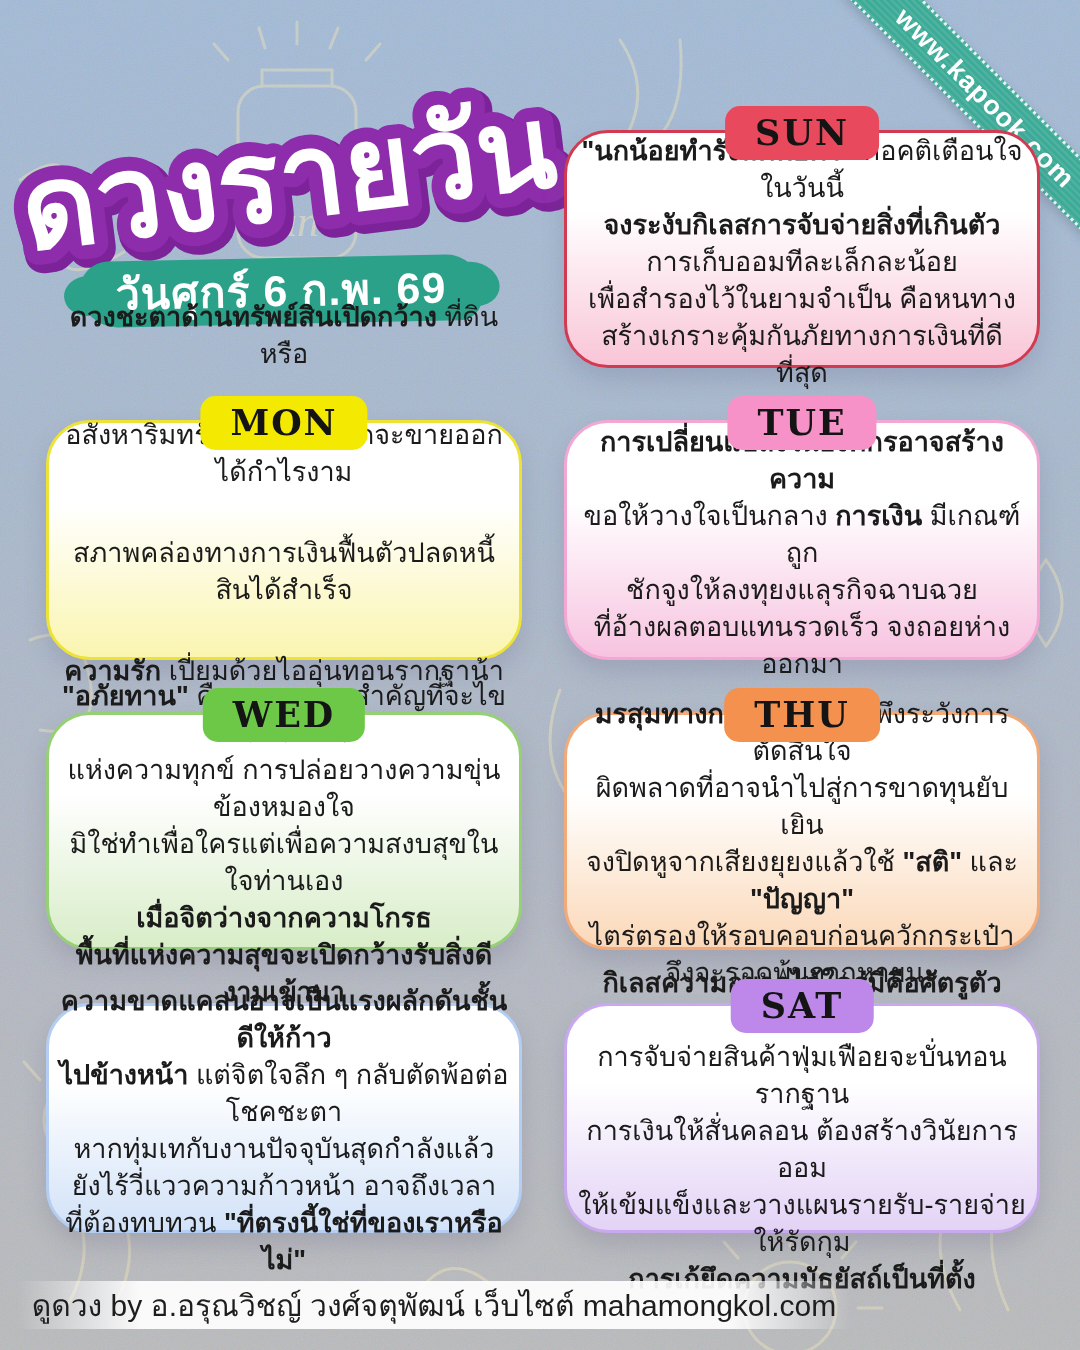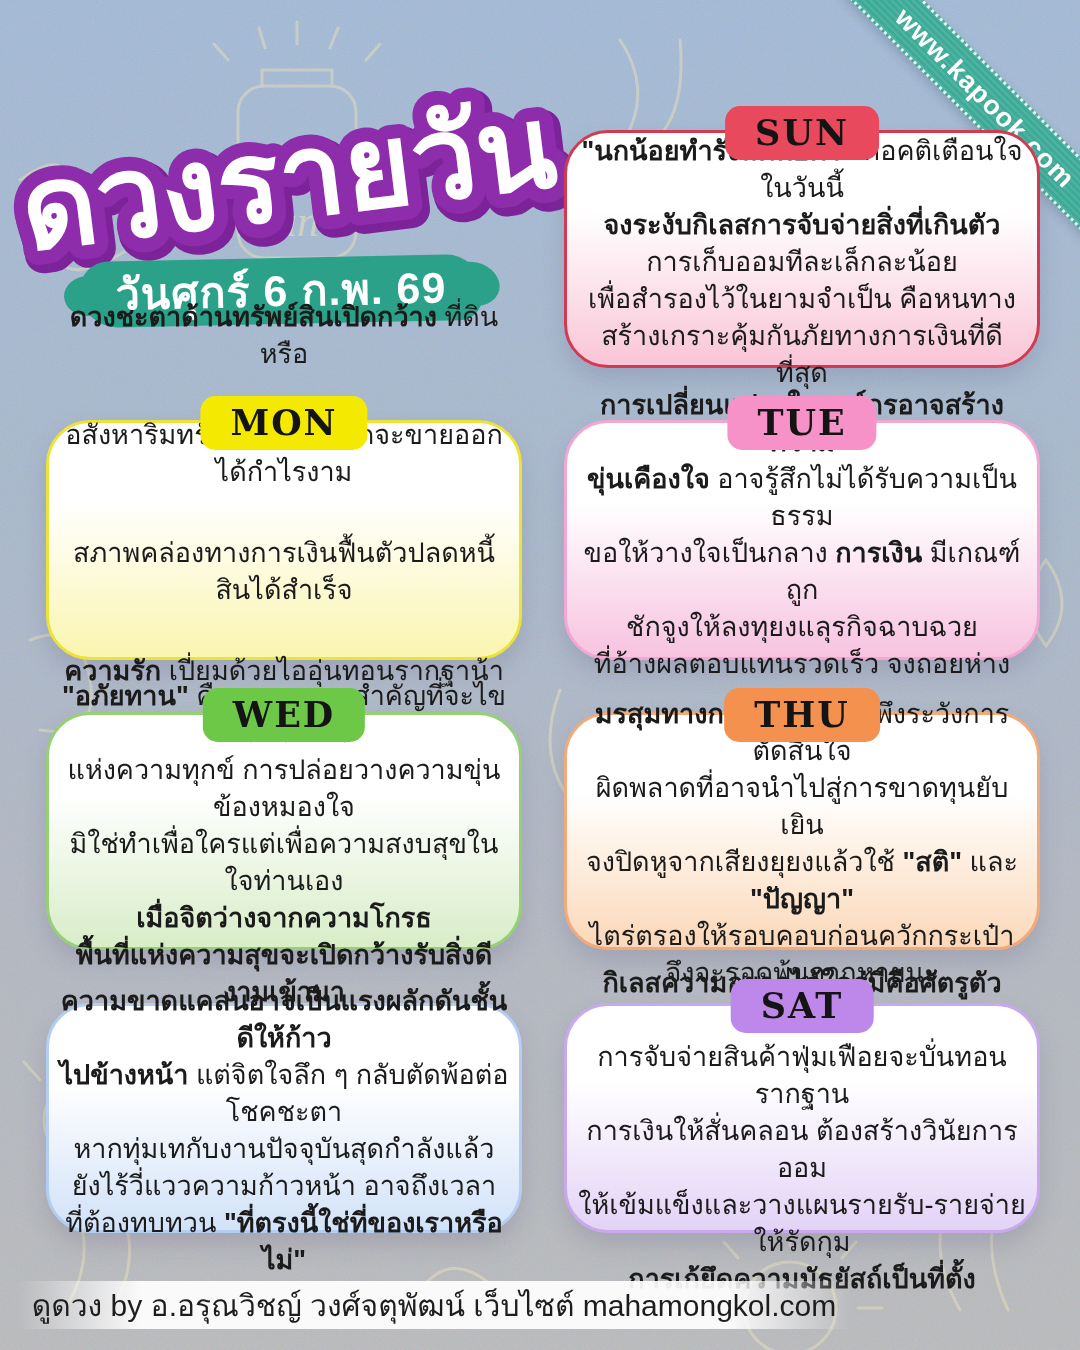--- a/index.html
+++ b/index.html
@@ -196,24 +196,20 @@
     <span>ที่งดงาม</span>
   </div>
 </section>
 
 <section class="card c-tue">
   <div class="day-badge l-tue">TUE</div>
   <div class="line">
     <span class="b">การเปลี่ยนแปลงในองค์กรอาจสร้างความ</span>
   </div>
   <div class="line">
-    <span class="b">ขุ่นเคืองใจ</span>
-    <span>อาจรู้สึกไม่ได้รับความเป็นธรรม</span>
-  </div>
-  <div class="line">
     <span>ขอให้วางใจเป็นกลาง</span>
     <span class="b">การเงิน</span>
     <span>มีเกณฑ์ถูก</span>
   </div>
   <div class="line">
     <span>ชักจูงให้ลงทุยงแลุรกิจฉาบฉวย</span>
   </div>
   <div class="line">
     <span>ที่อ้างผลตอบแทนรวดเร็ว จงถอยห่างออกมา</span>
   </div>

